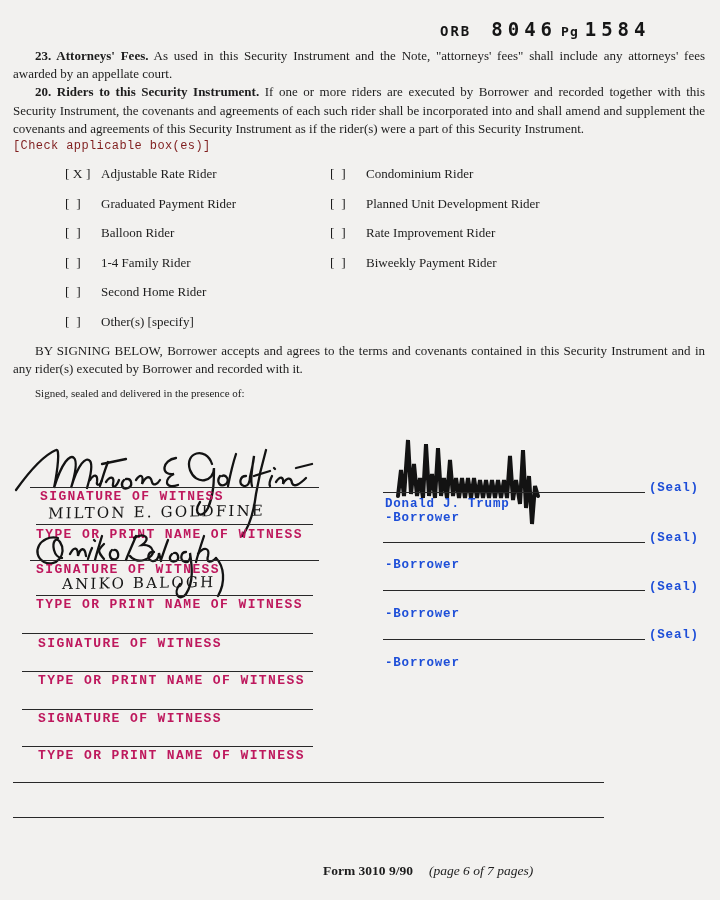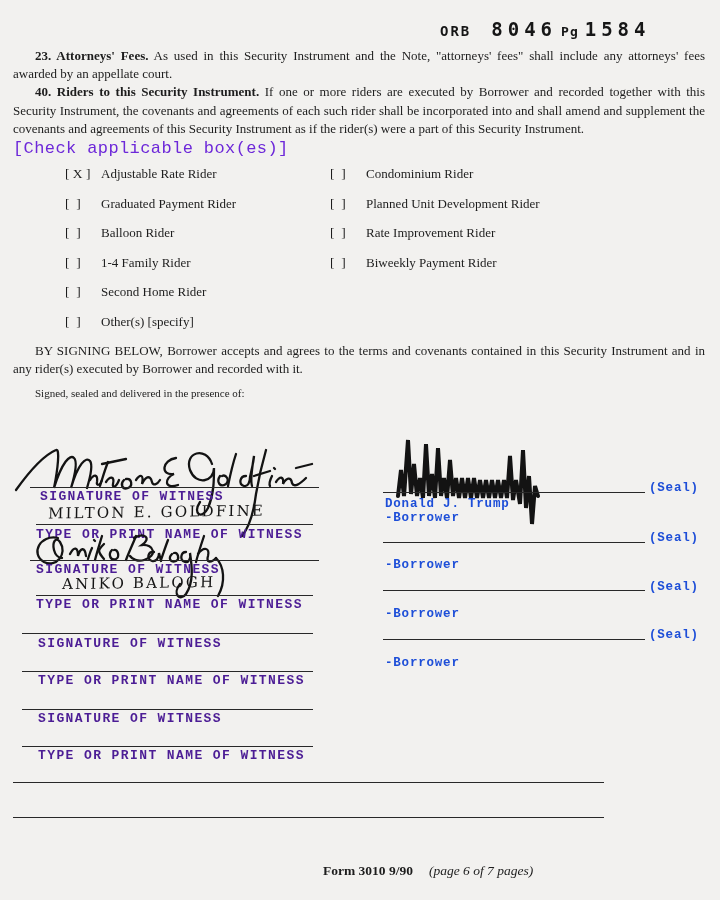--- a/index.html
+++ b/index.html
@@ -21,29 +21,29 @@
   .st-pg{font-size:13px;letter-spacing:1px;margin:0 6px 0 4px;}
   
   .paras{position:absolute;left:13px;right:15px;top:47px;}
   .para{margin:0;font-size:13px;line-height:18.2px;text-align:justify;text-indent:22px;}
   .para .lead{font-weight:700;}
   .clause{position:absolute;left:13px;right:15px;top:342px;margin:0;
           font-size:13px;line-height:18.2px;text-align:justify;text-indent:22px;}
   .presence{position:absolute;left:35px;top:387px;font-size:11px;}
   
   .checkinstr{position:absolute;left:13px;top:139px;
-              font-family:"Liberation Mono", monospace;font-size:17px;letter-spacing:.4px;color:#6d28d9;}
+              font-family:"Liberation Mono", monospace;font-size:12px;letter-spacing:.4px;color:#7f1d1d;}
   .riders{position:absolute;top:166px;}
   .riders-left{left:65px;}
   .riders-right{left:330px;}
   .rrow{height:29.6px;font-size:13px;line-height:15px;}
   .box{display:inline-block;width:36px;white-space:pre;font-size:13.5px;}
   
   .wlbl{position:absolute;font-family:"Liberation Mono", monospace;font-weight:700;
-        font-size:13px;letter-spacing:1.4px;color:#4c1d95;white-space:nowrap;}
+        font-size:13px;letter-spacing:1.4px;color:#be185d;white-space:nowrap;}
   .blbl{position:absolute;font-family:"Liberation Mono", monospace;font-weight:700;
         font-size:12.5px;letter-spacing:.8px;color:#1d4ed8;white-space:nowrap;}
   
   .bline{position:absolute;height:0;border-top:1.8px solid #282828;}
   
   .hand{position:absolute;font-family:"DejaVu Serif", serif;font-size:15px;letter-spacing:2.2px;
         color:#151515;white-space:nowrap;transform:rotate(-0.8deg) skewX(-2deg);}
   .sig{position:absolute;pointer-events:none;}
   .sig path{fill:none;stroke:#131313;stroke-linecap:round;}
   .sig-w path{stroke-width:2.3px;}
@@ -61,21 +61,21 @@
   <div class="stamp">
     <span class="st-orb">ORB</span>
     <span class="st-num">8046</span>
     <span class="st-pg">Pg</span>
     <span class="st-num">1584</span>
   </div>
 
   <div class="paras">
     <p class="para"><b class="lead">23. Attorneys' Fees.</b>
       <span>As used in this Security Instrument and the Note, "attorneys' fees" shall include any attorneys' fees awarded by an appellate court.</span></p>
-    <p class="para"><b class="lead">40. Riders to this Security Instrument.</b>
+    <p class="para"><b class="lead">20. Riders to this Security Instrument.</b>
       <span>If one or more riders are executed by Borrower and recorded together with this Security Instrument, the covenants and agreements of each such rider shall be incorporated into and shall amend and supplement the covenants and agreements of this Security Instrument as if the rider(s) were a part of this Security Instrument.</span></p>
   </div>
 
   <div class="checkinstr">[Check applicable box(es)]</div>
 
   <div class="riders riders-left">
     <div class="rrow"><span class="box">[ X ]</span><span>Adjustable Rate Rider</span></div>
     <div class="rrow"><span class="box">[  ]</span><span>Graduated Payment Rider</span></div>
     <div class="rrow"><span class="box">[  ]</span><span>Balloon Rider</span></div>
     <div class="rrow"><span class="box">[  ]</span><span>1-4 Family Rider</span></div>

